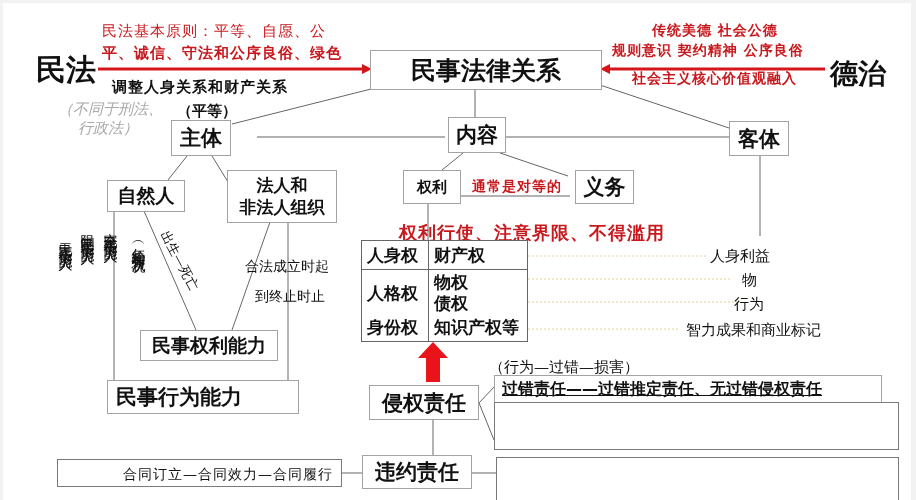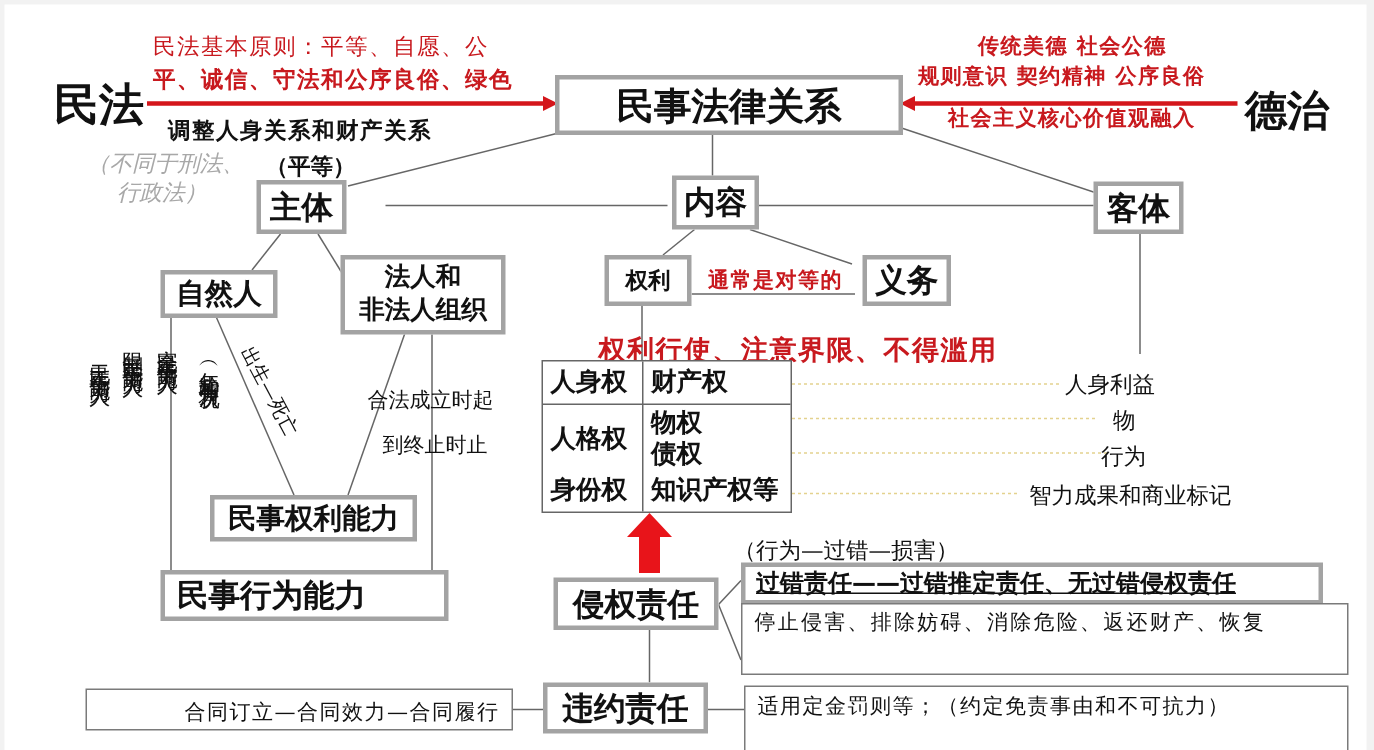--- a/index.html
+++ b/index.html
@@ -3,21 +3,21 @@
 <meta charset="utf-8">
 <style>
   * { box-sizing: border-box; margin: 0; padding: 0; }
   html, body { width: 916px; height: 500px; overflow: hidden; background: #f2f2f2; }
   #canvas {
     position: absolute; left: 3px; top: 3px; width: 908px; height: 497px;
     background: #ffffff;
   }
   .abs { position: absolute; }
   .box {
-    position: absolute; border: 3px solid #a3a3a3; background: #fff;
+    position: absolute; border: 1px solid #a3a3a3; background: #fff;
     display: flex; align-items: center; justify-content: center;
     font-family: "DejaVu Sans", sans-serif; font-weight: bold; color: #111;
     white-space: nowrap;
   }
   .serif { font-family: "DejaVu Serif", serif; }
   .red { color: #c8191e; }
   .grey { color: #a8a8a8; font-style: italic; }
   .vtext { writing-mode: vertical-rl; text-orientation: upright; letter-spacing: 2px; }
   svg.lines { position: absolute; left: 0; top: 0; width: 916px; height: 500px; pointer-events: none; }
   .big { font-size: 28px; font-weight: bold; font-family: "DejaVu Sans", sans-serif; color: #111; }
@@ -131,22 +131,20 @@
 
 <div class="abs plain" style="left:710px; top:247px;">人身利益</div>
 <div class="abs plain" style="left:742px; top:271px;">物</div>
 <div class="abs plain" style="left:734px; top:295px;">行为</div>
 <div class="abs plain" style="left:686px; top:321px;">智力成果和商业标记</div>
 
 <div class="abs serif" style="left:489px; top:358px; font-size:15px; color:#111;">（行为—过错—损害）</div>
 <div class="box" style="left:369px; top:385px; width:110px; height:35px; font-size:21px;">侵权责任</div>
 <div class="box" style="left:494px; top:375px; width:388px; height:28px; font-size:16px; justify-content:flex-start; padding-left:7px;text-decoration:underline;">过错责任——过错推定责任、无过错侵权责任</div>
 <div class="abs" style="left:494px; top:402px; width:405px; height:48px; border:1px solid #7a7a7a; background:#fff; padding:2px 8px; line-height:21px;">
-  <div class="serif" style="font-size:14px; letter-spacing:1.5px; color:#111; white-space:nowrap;">停止侵害、排除妨碍、消除危险、返还财产、恢复</div>
 </div>
 
 <div class="abs" style="left:57px; top:459px; width:285px; height:28px; border:1px solid #7a7a7a; background:#fff; padding:6px 8px;text-align:right;">
   <div class="serif" style="font-size:14px; letter-spacing:1px; color:#111; white-space:nowrap;">合同订立—合同效力—合同履行</div>
 </div>
 <div class="box" style="left:362px; top:455px; width:110px; height:34px; font-size:21px;">违约责任</div>
 <div class="abs" style="left:496px; top:457px; width:403px; height:46px; border:1px solid #7a7a7a; background:#fff; padding:3px 8px; line-height:20px;">
-  <div class="serif" style="font-size:14px; letter-spacing:1px; color:#111; white-space:nowrap;">适用定金罚则等；（约定免责事由和不可抗力）</div>
 </div>
 
 </body></html>

